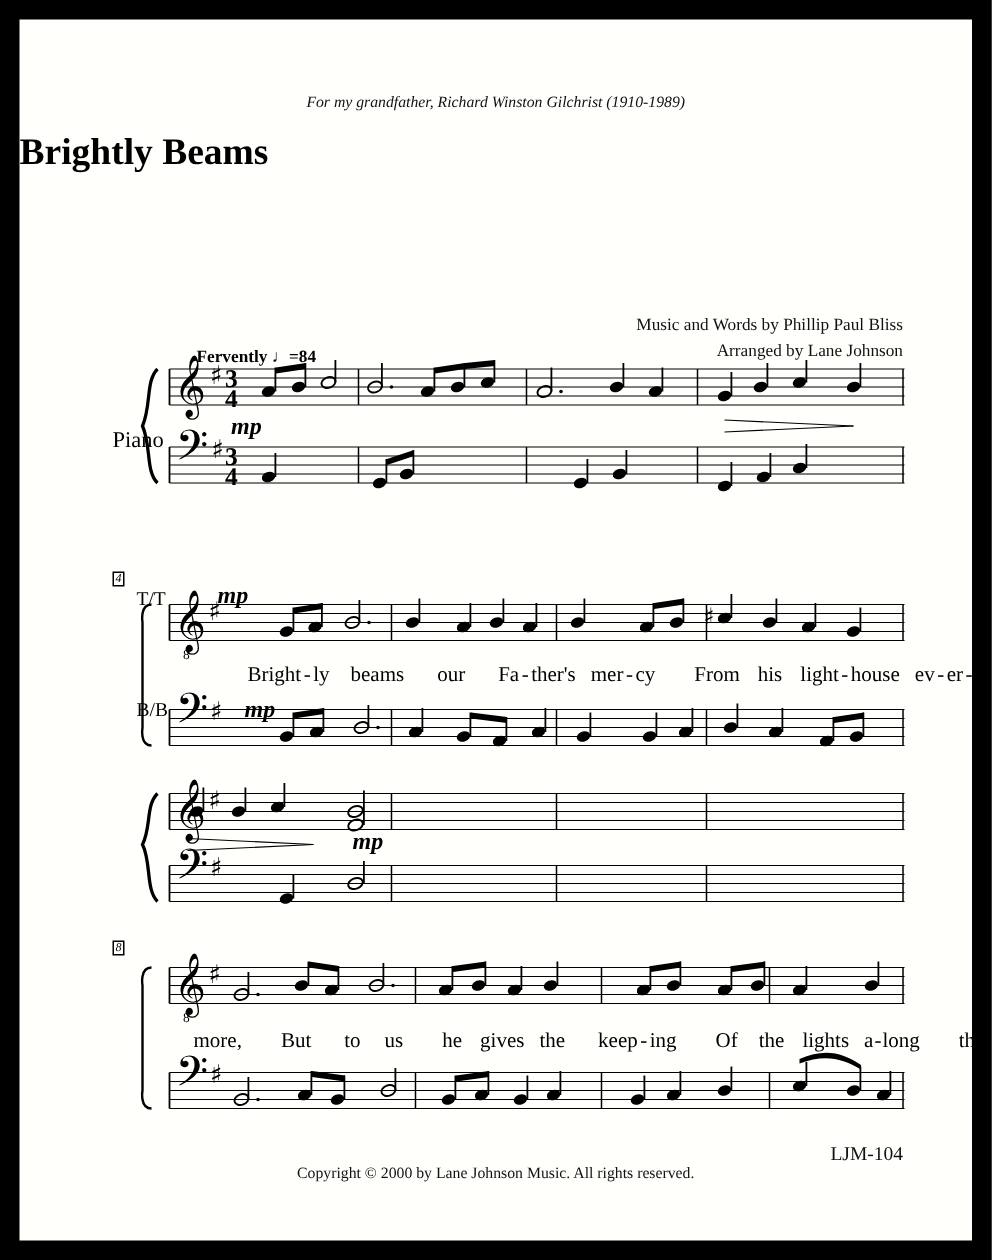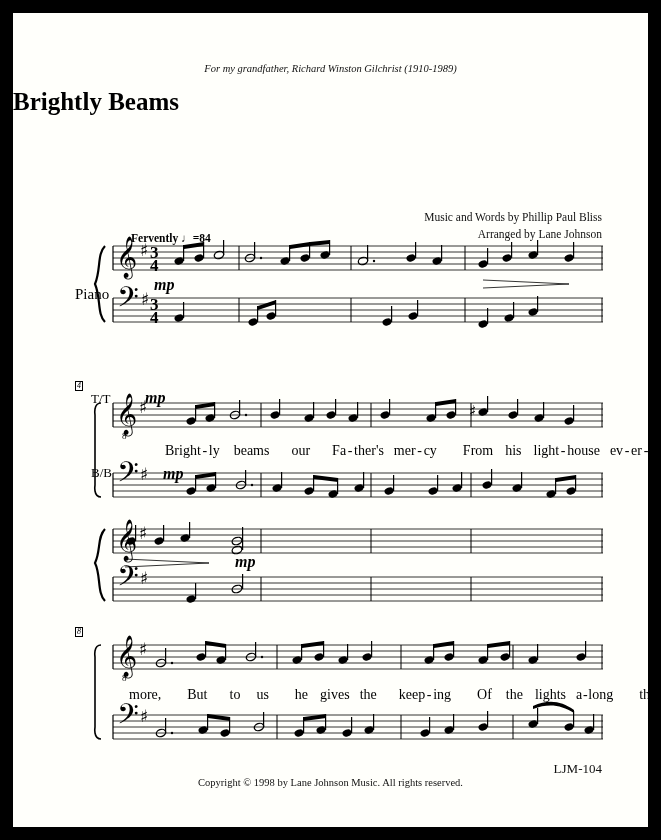--- a/index.html
+++ b/index.html
@@ -554,17 +554,17 @@
           <line x1="589" y1="88" x2="589" y2="112"></line>
       </g>
     </svg>
 
     <div class="lyrics" style="left:116px;top:60px">
       <span>more,</span><span style="width:26px"></span><span>But</span><span style="width:22px"></span><span>to</span><span style="width:16px"></span><span>us</span><span style="width:26px"></span><span>he</span><span style="width:12px"></span><span>gives</span><span style="width:10px"></span><span>the</span><span style="width:22px"></span><span>keep</span><span style="width:8px;text-align:center">-</span><span>ing</span><span style="width:26px"></span><span>Of</span><span style="width:14px"></span><span>the</span><span style="width:12px"></span><span>lights</span><span style="width:10px"></span><span>a</span><span style="width:6px;text-align:center">-</span><span>long</span><span style="width:26px"></span><span>the</span>
     </div>
   </div>
 
   <div class="footer">
-    <div>Copyright © 1998 by Lane Johnson Music. All rights reserved.</div>
+    <div>Copyright © 2000 by Lane Johnson Music. All rights reserved.</div>
   </div>
   <div class="footer-right">LJM-104</div>
 
 </div>
 
 </body></html>

